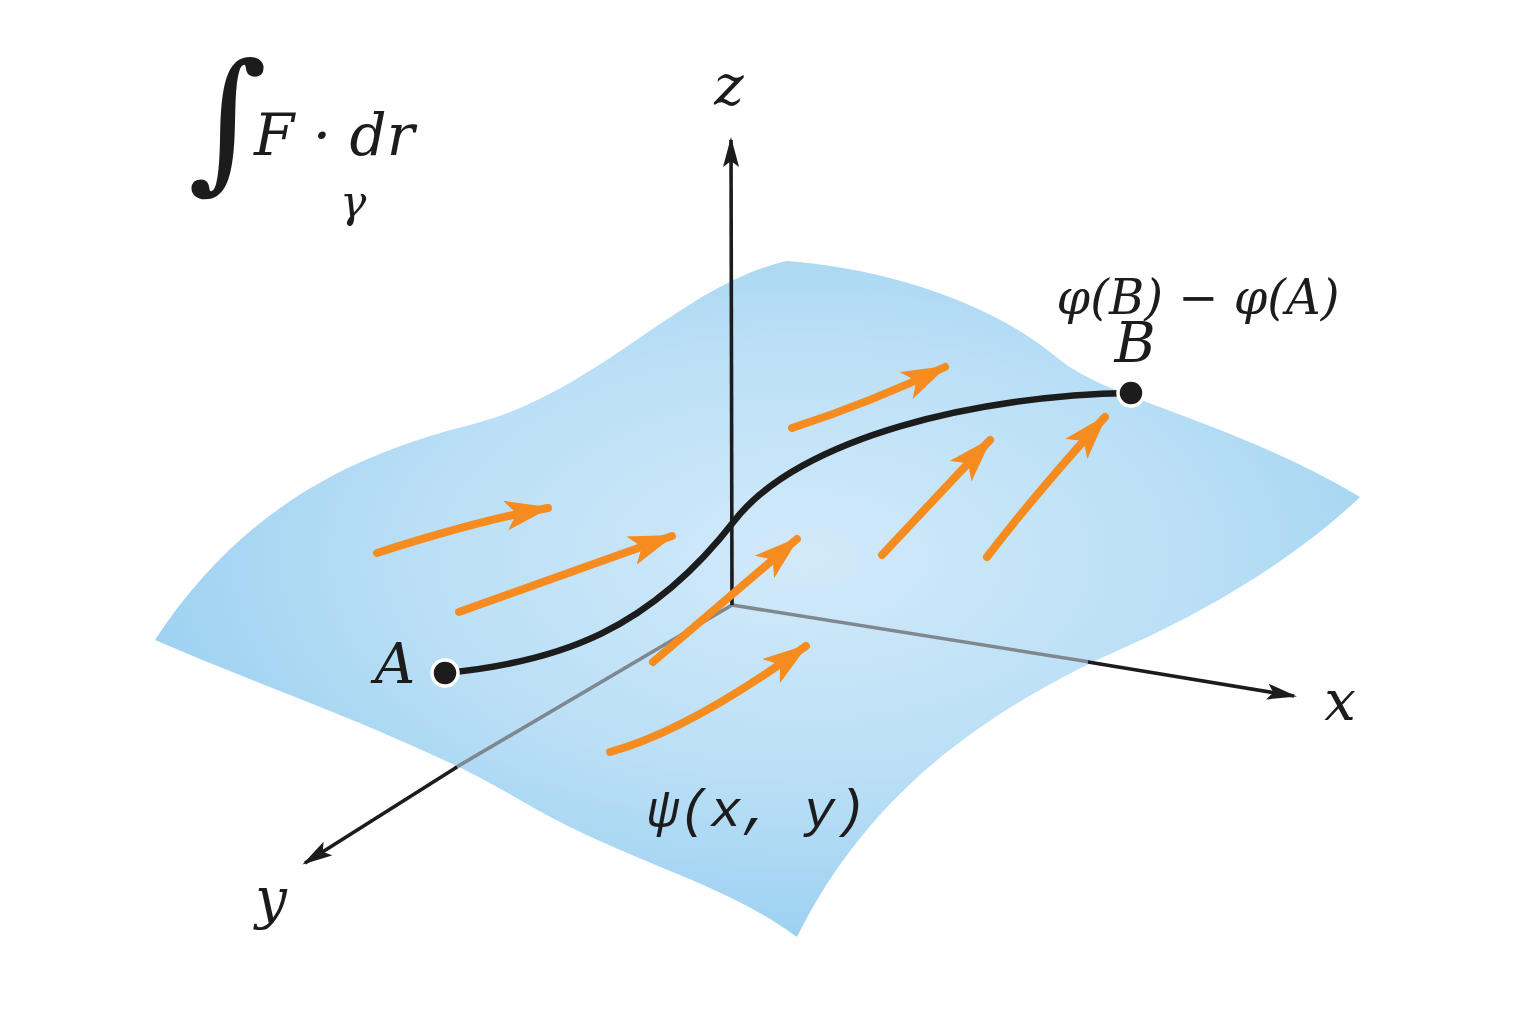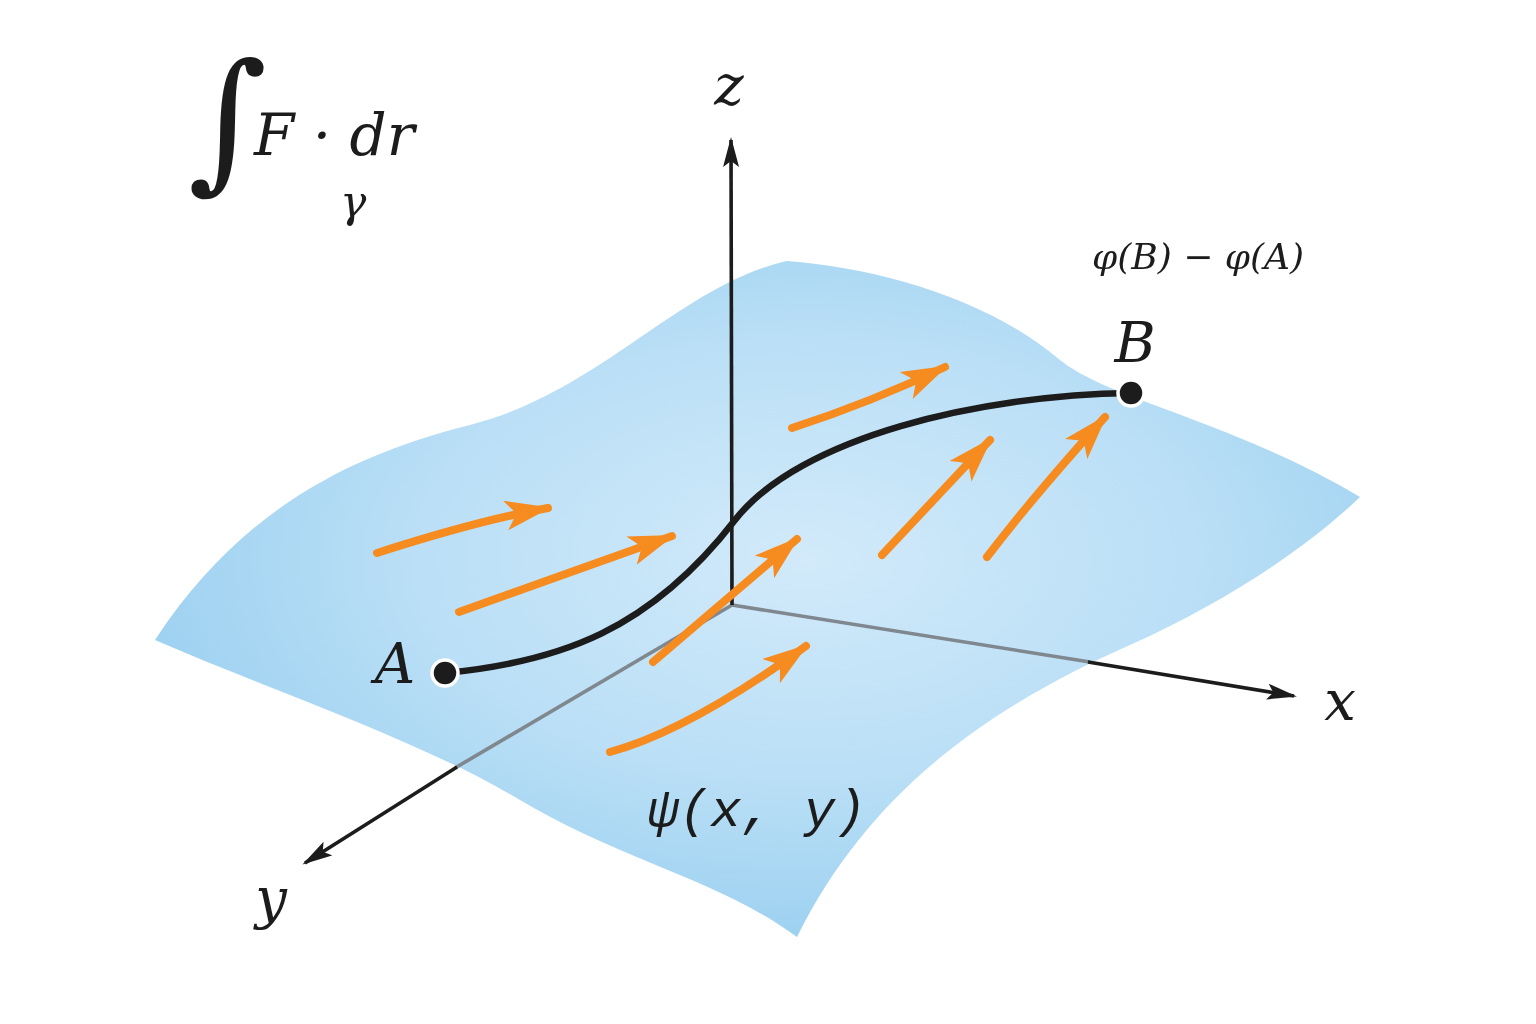--- a/index.html
+++ b/index.html
@@ -24,21 +24,21 @@
     position: absolute;
     transform: translate(-50%, -50%);
     font-style: italic;
     font-size: 56px;
     color: #1c1c1c;
     white-space: nowrap;
     line-height: 1;
     user-select: none;
   }
   .lbl.small { font-size: 52px; font-family: Liberation Mono, monospace; }
-  .lbl.expr  { font-size: 36px; }
+  .lbl.expr  { font-size: 48px; margin-top: 40px; }
   
   .eq {
     position: absolute;
     left: 188px;
     top: 58px;
     width: 260px;
     height: 180px;
     color: #1c1c1c;
   }
   .eq .int {

